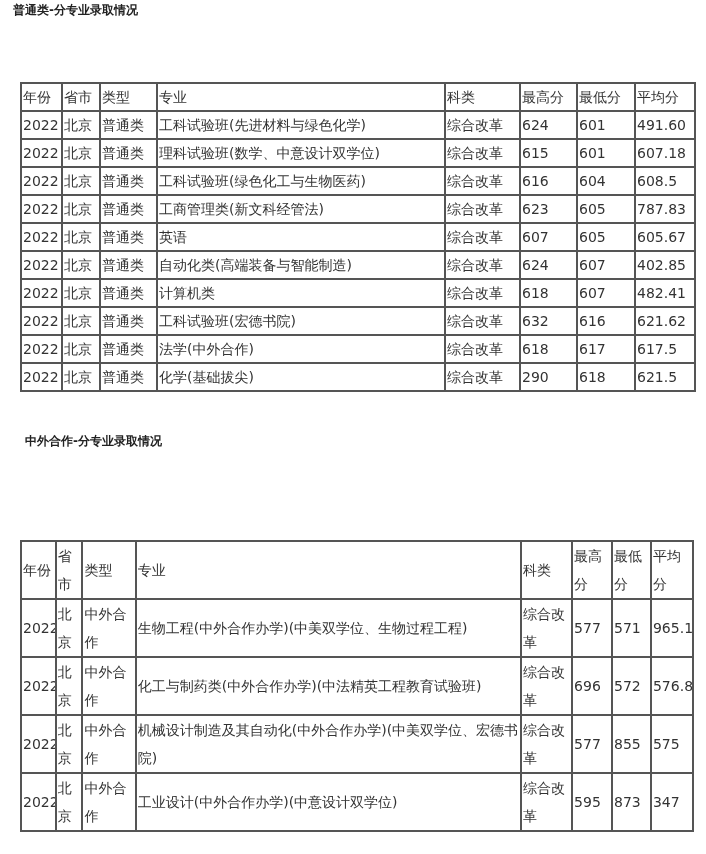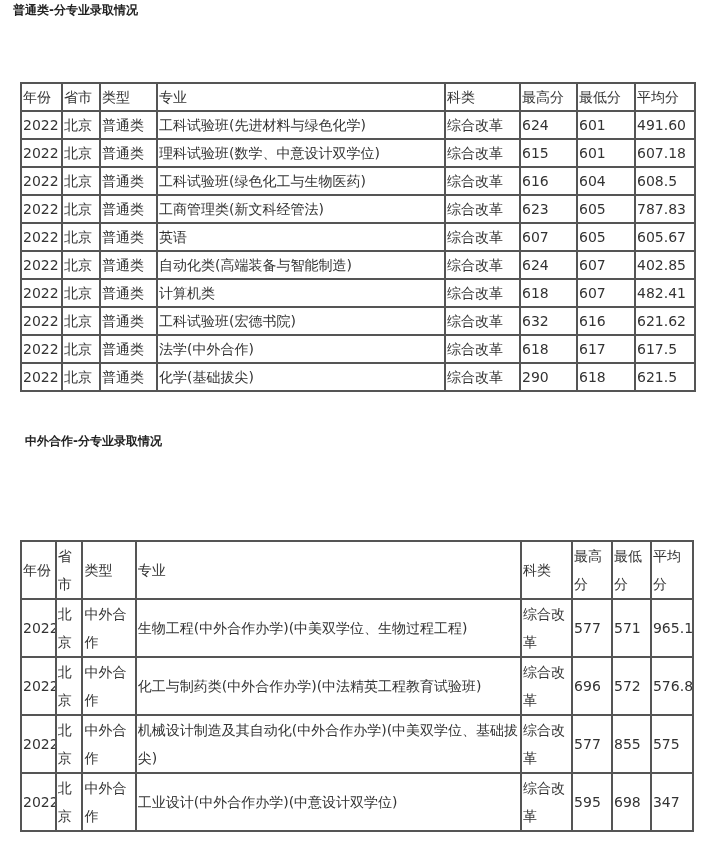--- a/index.html
+++ b/index.html
@@ -236,30 +236,30 @@
       <td>化工与制药类(中外合作办学)(中法精英工程教育试验班)</td>
       <td>综合改革</td>
       <td>696</td>
       <td>572</td>
       <td class="nw">576.8</td>
     </tr>
     <tr>
       <td class="nw">2022</td>
       <td>北京</td>
       <td>中外合作</td>
-      <td>机械设计制造及其自动化(中外合作办学)(中美双学位、基础拔尖)</td>
+      <td>机械设计制造及其自动化(中外合作办学)(中美双学位、宏德书院)</td>
       <td>综合改革</td>
       <td>577</td>
       <td>855</td>
       <td class="nw">575</td>
     </tr>
     <tr>
       <td class="nw">2022</td>
       <td>北京</td>
       <td>中外合作</td>
       <td>工业设计(中外合作办学)(中意设计双学位)</td>
       <td>综合改革</td>
       <td>595</td>
-      <td>698</td>
+      <td>873</td>
       <td class="nw">347</td>
     </tr>
   </tbody>
 </table>
 
 </body></html>

